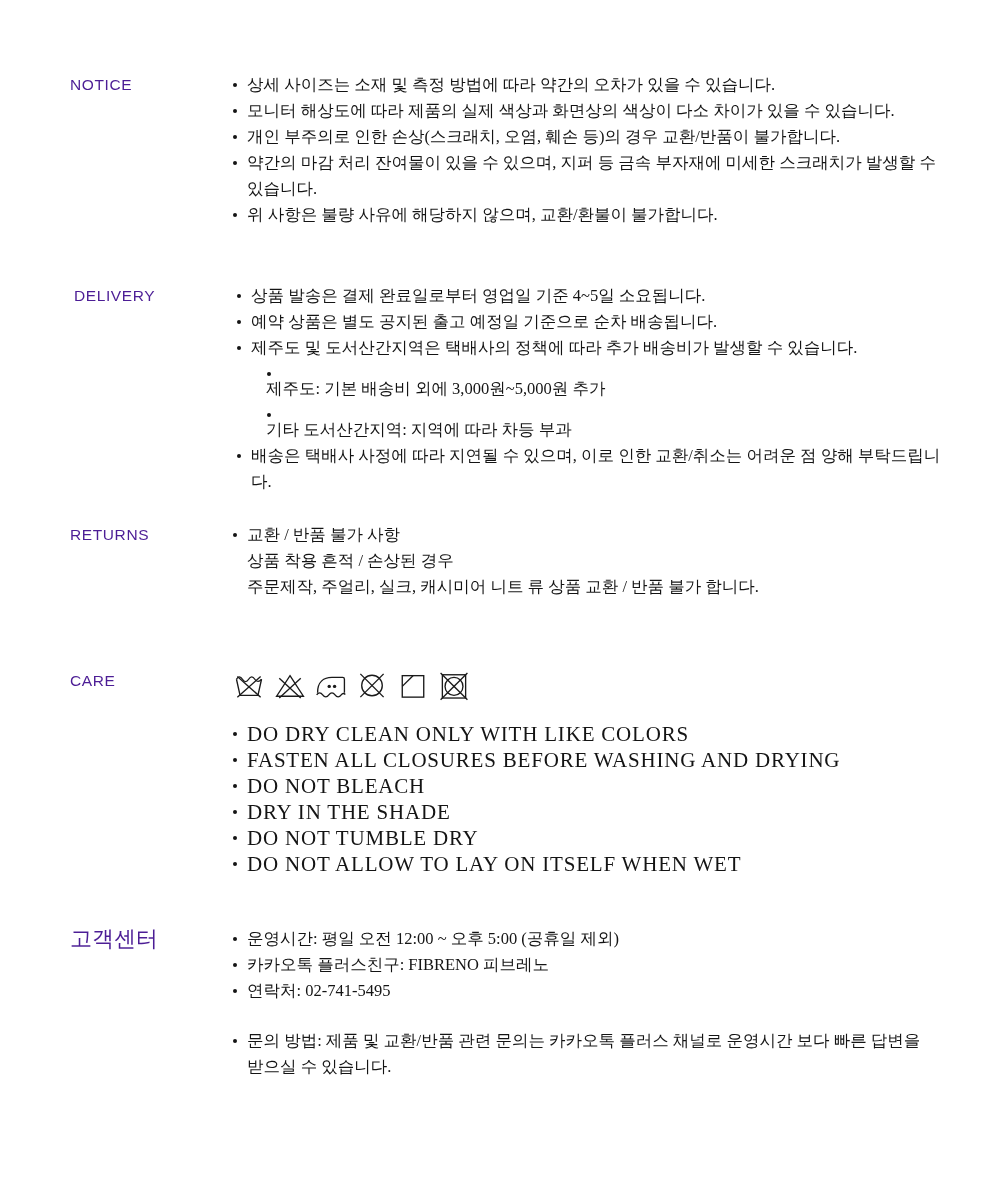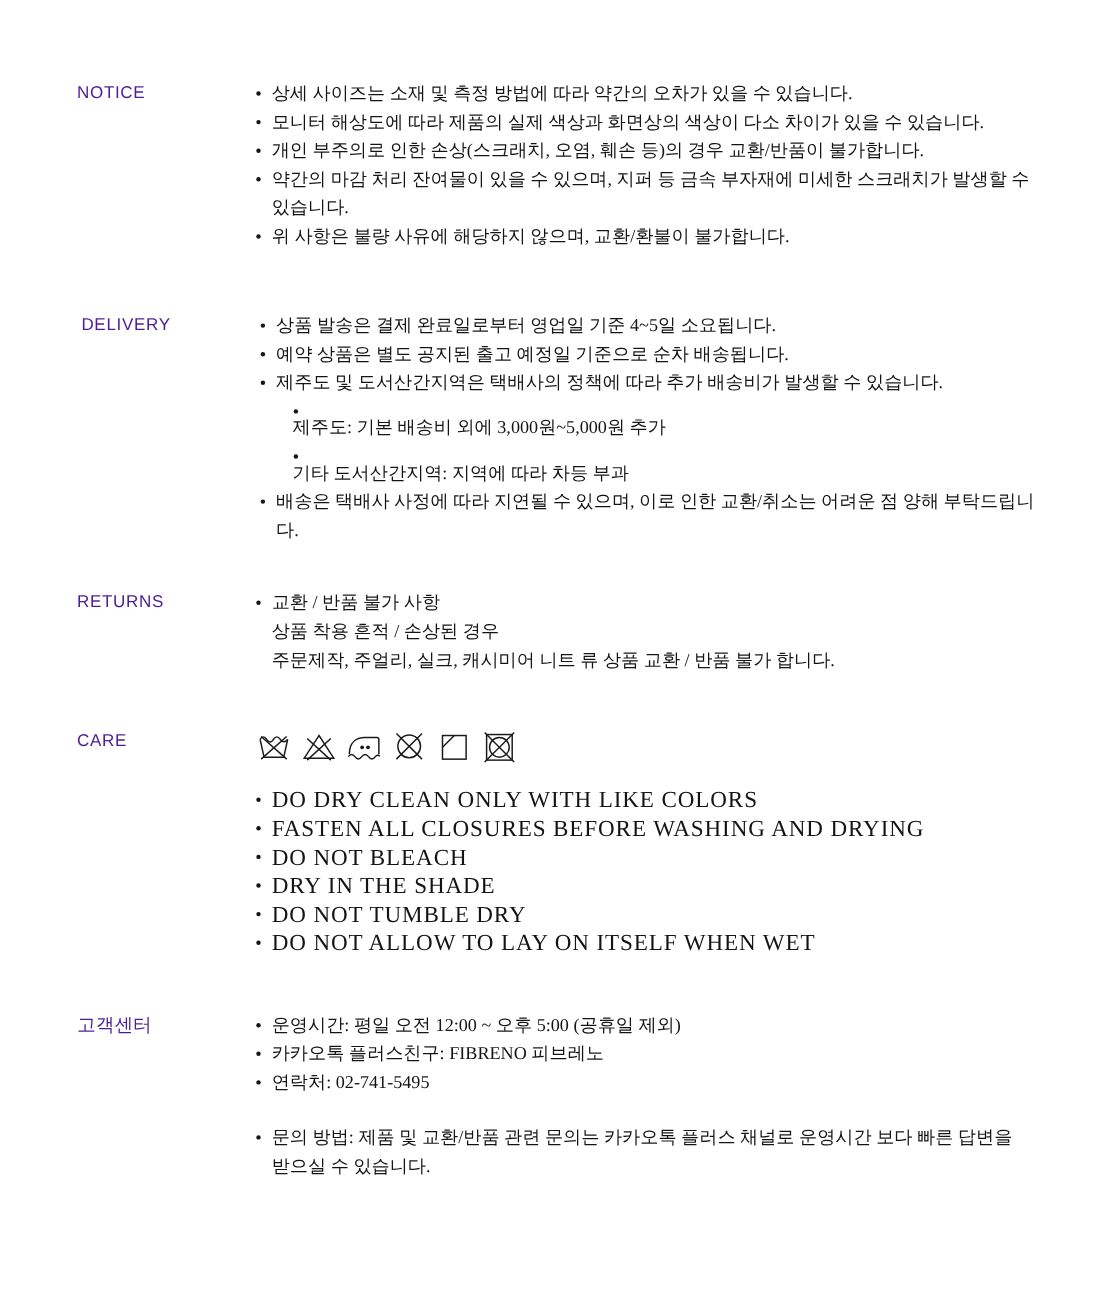--- a/index.html
+++ b/index.html
@@ -7,30 +7,30 @@
   body {
     width:1000px; height:1178px; overflow:hidden;
     font-family:"Liberation Sans","DejaVu Sans",sans-serif;
     color:#141414;
     -webkit-font-smoothing:antialiased;
   }
   main { padding:72px 55px 0 70px; }
   section.section { display:flex; align-items:flex-start; }
   #sec-notice   { margin-top:0; }
   #sec-delivery { margin-top:55px;justify-content:center; }
-  #sec-returns  { margin-top:40px; }
-  #sec-care     { margin-top:48px; }
+  #sec-returns  { margin-top:27px; }
+  #sec-care     { margin-top:68px; }
   #sec-cs       { margin-top:49px; }
 
   .label {
     width:162px; flex:0 0 162px;
     font-size:15.5px; letter-spacing:0.6px; line-height:26px;
     color:#4c1d95;
   }
-  .label.ko { font-size:17px; letter-spacing:0; }
+  .label.ko { font-size:22px; letter-spacing:0; }
 
   .content { width:705px; flex:0 0 705px; font-size:16.5px; line-height:26px; }
 
   .item { display:flex; align-items:flex-start;font-family:Liberation Serif, serif; }
   .item .dot { width:15px; flex:0 0 15px; position:relative; height:26px; }
   .item .dot::before {
     content:""; position:absolute; left:1px; top:11px;
     width:4px; height:4px; border-radius:50%; background:#141414;
   }
   .item.sub { padding-left:30px;flex-direction:column; }

